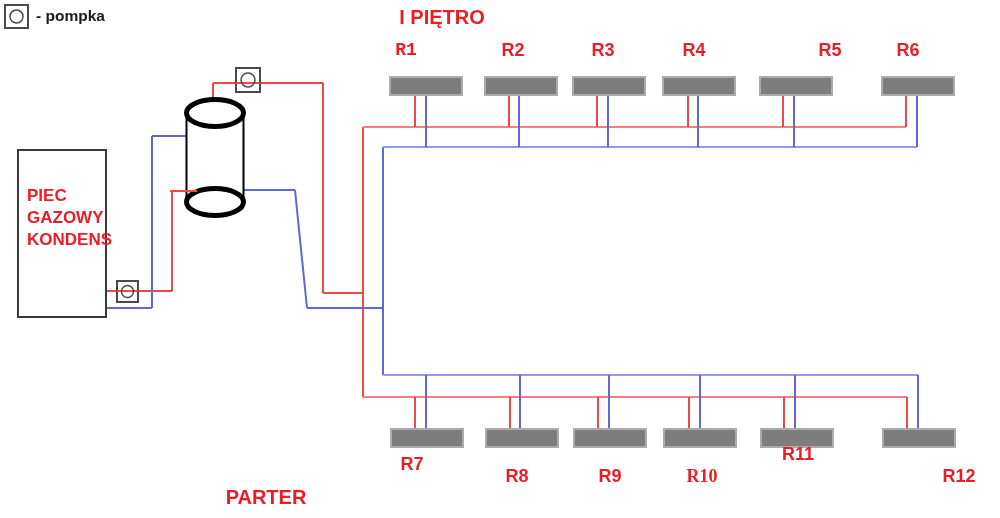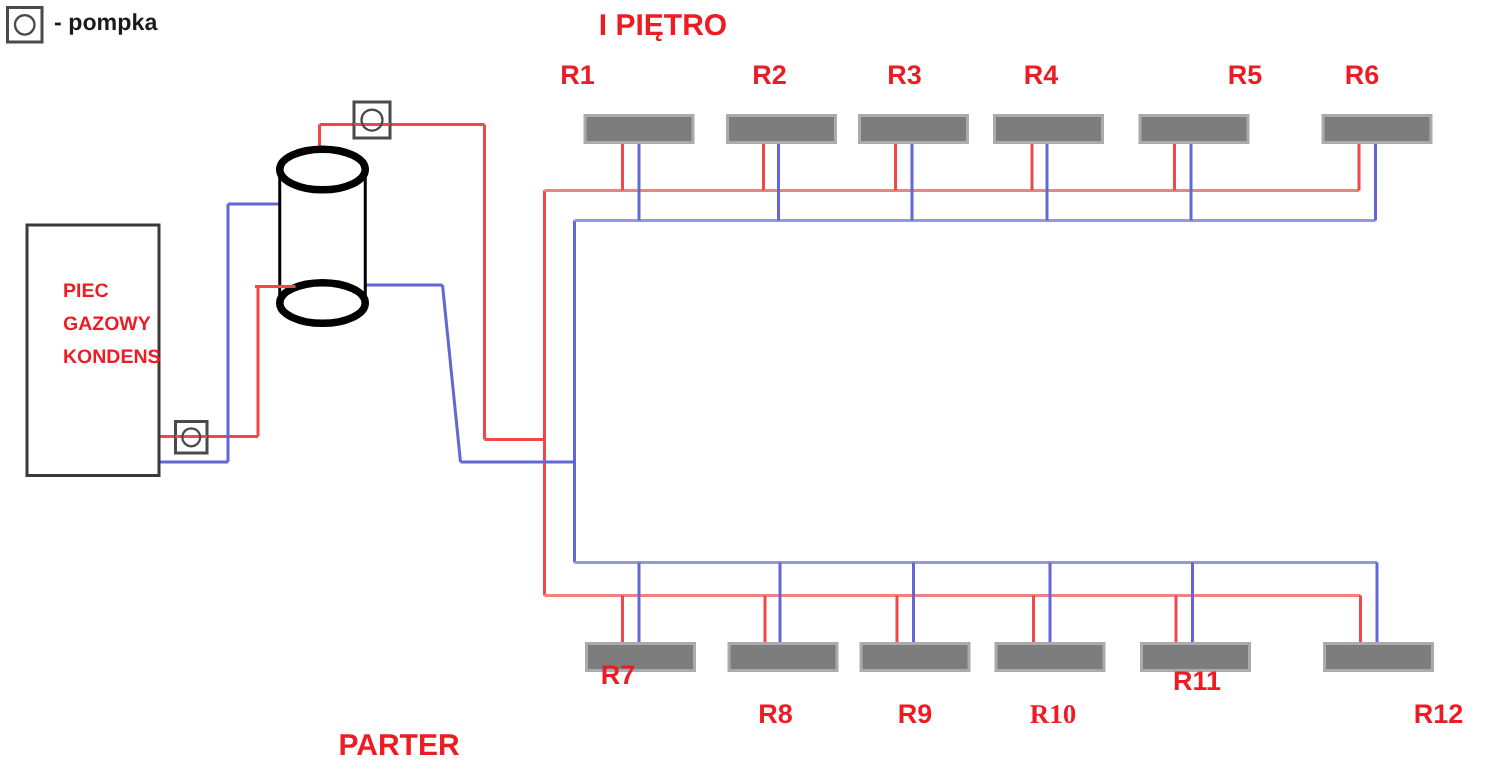--- a/index.html
+++ b/index.html
@@ -14,21 +14,21 @@
   svg{position:absolute;left:0;top:0;}
   svg line{stroke-width:2;fill:none;}
   .prs{stroke:var(--pipe-red);}
   .prl{stroke:var(--pipe-red-light);}
   .pbs{stroke:var(--pipe-blue);}
   .pbl{stroke:var(--pipe-blue-light);}
   .lbl{position:absolute;font-weight:bold;color:var(--label-red);white-space:nowrap;}
   .rlbl{font-size:18px;transform:translateX(-50%);}
   .floor-title{font-size:20px;transform:translateX(-50%);}
   .legend-text{position:absolute;left:36px;top:7px;font-size:15.5px;font-weight:bold;color:var(--text-black);}
-  .boiler-line{position:absolute;left:42px;font-size:13px;font-weight:bold;color:var(--label-red);text-align:center;}
+  .boiler-line{position:absolute;left:27px;font-size:17px;font-weight:bold;color:var(--label-red);text-align:center;}
 </style>
 </head>
 <body>
 
 <div class="stage">
 
   <svg width="1000" height="518" viewBox="0 0 1000 518">
 
     <g>
 
@@ -142,27 +142,27 @@
 
   <div class="legend-text">- pompka</div>
 
   <div class="boiler-line" style="top:186px;">PIEC</div>
   <div class="boiler-line" style="top:208px;">GAZOWY</div>
   <div class="boiler-line" style="top:230px;">KONDENS</div>
 
   <div class="lbl floor-title" style="left:442px;top:6px;">I PIĘTRO</div>
   <div class="lbl floor-title" style="left:266px;top:486px;">PARTER</div>
 
-  <div class="lbl rlbl" style="left:385px;top:40px;">R1</div>
+  <div class="lbl rlbl" style="left:406px;top:40px;font-family:Liberation Mono, monospace;">R1</div>
   <div class="lbl rlbl" style="left:513px;top:40px;">R2</div>
   <div class="lbl rlbl" style="left:603px;top:40px;text-align:center;">R3</div>
   <div class="lbl rlbl" style="left:694px;top:40px;">R4</div>
   <div class="lbl rlbl" style="left:788px;top:40px;margin-left:42px;">R5</div>
   <div class="lbl rlbl" style="left:908px;top:40px;text-align:right;">R6</div>
 
-  <div class="lbl rlbl" style="left:412px;top:440px;">R7</div>
+  <div class="lbl rlbl" style="left:412px;top:454px;">R7</div>
   <div class="lbl rlbl" style="left:517px;top:466px;">R8</div>
   <div class="lbl rlbl" style="left:610px;top:466px;">R9</div>
   <div class="lbl rlbl" style="left:702px;top:466px;font-family:Liberation Serif, serif;">R10</div>
   <div class="lbl rlbl" style="left:798px;top:444px;">R11</div>
   <div class="lbl rlbl" style="left:923px;top:466px;margin-left:36px;">R12</div>
 
 </div>
 
 </body></html>

